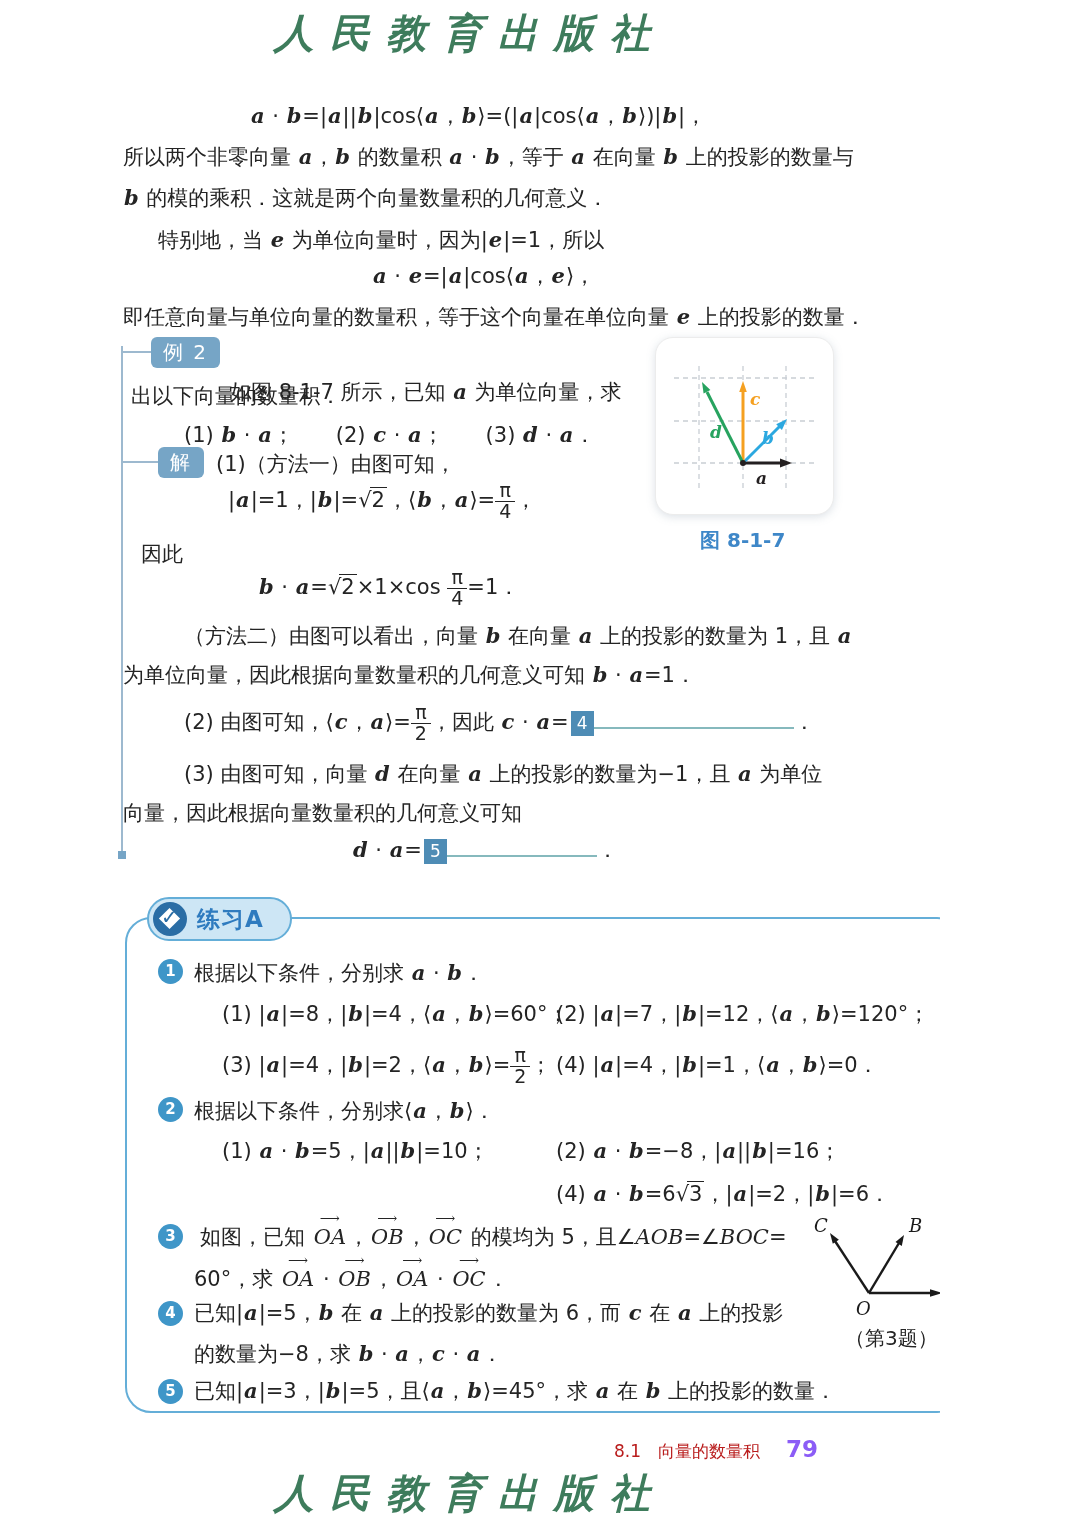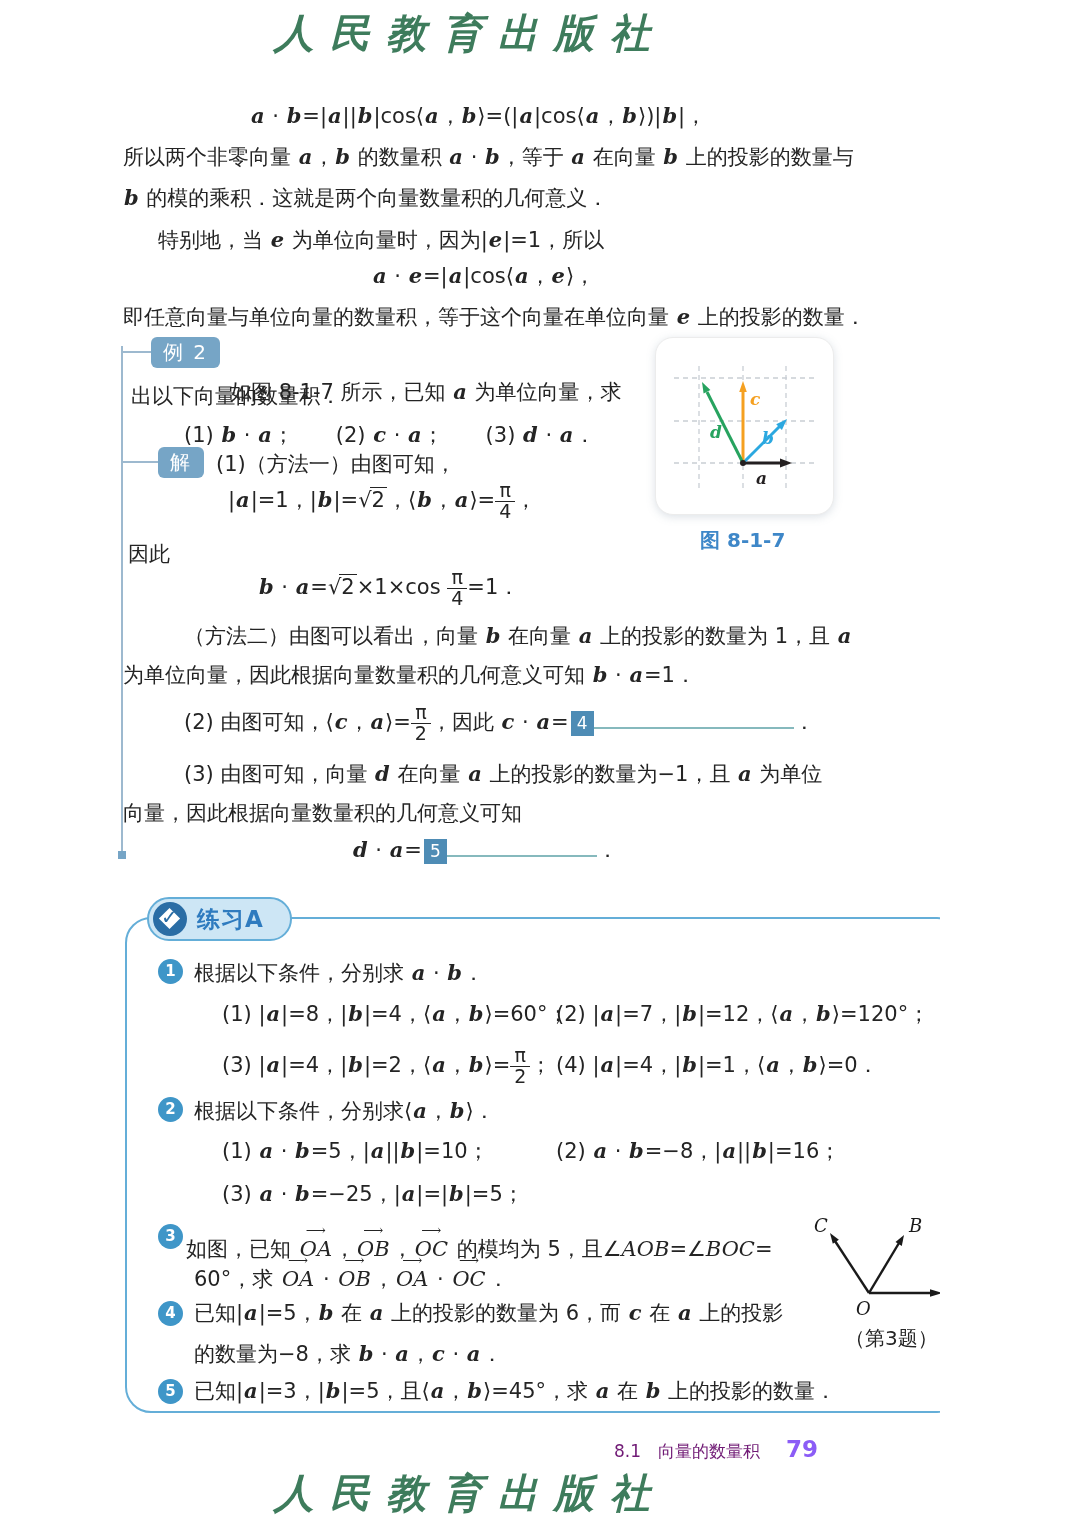--- a/index.html
+++ b/index.html
@@ -37,21 +37,21 @@
   .pbox{position:absolute;border:2px solid #64aed8;border-radius:26px;background:#fff;}
   .ptab{position:absolute;display:flex;align-items:center;background:#cde6f5;border:2px solid #64aed8;
         border-radius:24px;height:40px;padding:0 26px 0 4px;}
   .tabicon{position:relative;width:34px;height:34px;border-radius:50%;background:#2a6da5;margin-right:10px;}
   .tabicon .dm{position:absolute;left:9px;top:9px;width:15px;height:15px;background:#fff;transform:rotate(45deg);}
   .tabicon .ck{position:absolute;left:8px;top:3px;color:#2a6da5;font-size:20px;font-weight:bold;}
   .ptab .tlabel{color:#2e7bbf;font-size:23px;font-weight:bold;letter-spacing:1px;}
   .cnum{position:absolute;width:25px;height:25px;border-radius:50%;background:#3f96c8;color:#fff;
         font-size:15px;font-weight:bold;text-align:center;line-height:25px;}
   .footer{position:absolute;display:flex;align-items:baseline;gap:26px;}
-  .footer .sec{font-size:17px;color:#701a75;}
+  .footer .sec{font-size:17px;color:#b91c1c;}
   .footer .pg{font-size:23px;font-weight:bold;color:#8b5cf6;}
 </style>
 </head>
 <body>
 
 <div id="page">
 
   <div class="callig" style="top:6px;">人民教育出版社</div>
 
   <div class="line" style="left:250px;top:102px;"><span class="v">a</span><span> · </span><span class="v">b</span><span>=|</span><span class="v">a</span><span>||</span><span class="v">b</span><span>|cos⟨</span><span class="v">a</span><span>，</span><span class="v">b</span><span>⟩=(|</span><span class="v">a</span><span>|cos⟨</span><span class="v">a</span><span>，</span><span class="v">b</span><span>⟩)|</span><span class="v">b</span><span>|，</span></div>
@@ -66,21 +66,21 @@
   <div class="exline" style="left:121px;top:461px;width:38px;height:2px;"></div>
   <div class="endsq" style="left:118px;top:851px;"></div>
 
   <div class="badge" style="left:151px;top:337px;">例 2</div>
   <div class="line" style="left:230px;top:342px;margin-top:36px;"><span>如图 8-1-7 所示，已知 </span><span class="v">a</span><span> 为单位向量，求</span></div>
   <div class="line" style="left:131px;top:383px;"><span>出以下向量的数量积．</span></div>
   <div class="line" style="left:184px;top:421px;"><span>(1) </span><span class="v">b</span><span> · </span><span class="v">a</span><span>；　　(2) </span><span class="v">c</span><span> · </span><span class="v">a</span><span>；　　(3) </span><span class="v">d</span><span> · </span><span class="v">a</span><span>．</span></div>
   <div class="badge" style="left:158px;top:447px;">解</div>
   <div class="line" style="left:216px;top:451px;"><span>(1)（方法一）由图可知，</span></div>
   <div class="line" style="left:228px;top:481px;"><span>|</span><span class="v">a</span><span>|=1，|</span><span class="v">b</span><span>|=</span><span class="sq"><span class="rg">√</span><span class="ro">2</span></span><span>，⟨</span><span class="v">b</span><span>，</span><span class="v">a</span><span>⟩=</span><span class="fr"><span class="fn">π</span><span class="fd">4</span></span><span>，</span></div>
-  <div class="line" style="left:128px;top:541px;text-align:center;"><span>因此</span></div>
+  <div class="line" style="left:141px;top:541px;text-align:center;"><span>因此</span></div>
   <div class="line" style="left:258px;top:568px;"><span class="v">b</span><span> · </span><span class="v">a</span><span>=</span><span class="sq"><span class="rg">√</span><span class="ro">2</span></span><span>×1×cos </span><span class="fr"><span class="fn">π</span><span class="fd">4</span></span><span>=1．</span></div>
   <div class="line" style="left:184px;top:622px;"><span>（方法二）由图可以看出，向量 </span><span class="v">b</span><span> 在向量 </span><span class="v">a</span><span> 上的投影的数量为 1，且 </span><span class="v">a</span></div>
   <div class="line" style="left:123px;top:661px;"><span>为单位向量，因此根据向量数量积的几何意义可知 </span><span class="v">b</span><span> · </span><span class="v">a</span><span>=1．</span></div>
   <div class="line" style="left:184px;top:703px;"><span>(2) 由图可知，⟨</span><span class="v">c</span><span>，</span><span class="v">a</span><span>⟩=</span><span class="fr"><span class="fn">π</span><span class="fd">2</span></span><span>，因此 </span><span class="v">c</span><span> · </span><span class="v">a</span><span>=</span><span class="bb">4</span><span class="bl" style="width: 200px;"></span><span>．</span></div>
   <div class="line" style="left:184px;top:760px;"><span>(3) 由图可知，向量 </span><span class="v">d</span><span> 在向量 </span><span class="v">a</span><span> 上的投影的数量为−1，且 </span><span class="v">a</span><span> 为单位</span></div>
   <div class="line" style="left:123px;top:800px;"><span>向量，因此根据向量数量积的几何意义可知</span></div>
   <div class="line" style="left:352px;top:836px;"><span class="v">d</span><span> · </span><span class="v">a</span><span>=</span><span class="bb">5</span><span class="bl" style="width: 150px;"></span><span>．</span></div>
 
   <div class="figcard" style="left:655px;top:337px;width:177px;height:176px;">
     <svg width="177" height="176" viewBox="0 0 177 176">
@@ -129,24 +129,24 @@
   <div class="line" style="left:194px;top:959px;"><span>根据以下条件，分别求 </span><span class="v">a</span><span> · </span><span class="v">b</span><span>．</span></div>
   <div class="line" style="left:222px;top:1000px;"><span>(1) |</span><span class="v">a</span><span>|=8，|</span><span class="v">b</span><span>|=4，⟨</span><span class="v">a</span><span>，</span><span class="v">b</span><span>⟩=60°；</span></div>
   <div class="line" style="left:556px;top:1000px;"><span>(2) |</span><span class="v">a</span><span>|=7，|</span><span class="v">b</span><span>|=12，⟨</span><span class="v">a</span><span>，</span><span class="v">b</span><span>⟩=120°；</span></div>
   <div class="line" style="left:222px;top:1046px;"><span>(3) |</span><span class="v">a</span><span>|=4，|</span><span class="v">b</span><span>|=2，⟨</span><span class="v">a</span><span>，</span><span class="v">b</span><span>⟩=</span><span class="fr"><span class="fn">π</span><span class="fd">2</span></span><span>；</span></div>
   <div class="line" style="left:556px;top:1051px;"><span>(4) |</span><span class="v">a</span><span>|=4，|</span><span class="v">b</span><span>|=1，⟨</span><span class="v">a</span><span>，</span><span class="v">b</span><span>⟩=0．</span></div>
 
   <div class="cnum" style="left:158px;top:1097px;">2</div>
   <div class="line" style="left:194px;top:1097px;"><span>根据以下条件，分别求⟨</span><span class="v">a</span><span>，</span><span class="v">b</span><span>⟩．</span></div>
   <div class="line" style="left:222px;top:1137px;"><span>(1) </span><span class="v">a</span><span> · </span><span class="v">b</span><span>=5，|</span><span class="v">a</span><span>||</span><span class="v">b</span><span>|=10；</span></div>
   <div class="line" style="left:556px;top:1137px;"><span>(2) </span><span class="v">a</span><span> · </span><span class="v">b</span><span>=−8，|</span><span class="v">a</span><span>||</span><span class="v">b</span><span>|=16；</span></div>
-  <div class="line" style="left:222px;top:1180px;"><span>(3) </span><span class="v">a</span><span> · </span><span class="v">b</span><span>=−25，|</span><span class="v">a</span><span>|=|</span><span class="v">b</span><span>|=5；</span></div>
+  <div class="line" style="left:556px;top:1180px;"><span>(4) </span><span class="v">a</span><span> · </span><span class="v">b</span><span>=6</span><span class="sq"><span class="rg">√</span><span class="ro">3</span></span><span>，|</span><span class="v">a</span><span>|=2，|</span><span class="v">b</span><span>|=6．</span></div>
 
   <div class="cnum" style="left:158px;top:1224px;">3</div>
-  <div class="line" style="left:186px;top:1224px;margin-top:12px;"><span>如图，已知 </span><span class="oa">OA</span><span>，</span><span class="oa">OB</span><span>，</span><span class="oa">OC</span><span> 的模均为 5，且∠</span><span class="it">AOB</span><span>=∠</span><span class="it">BOC</span><span>=</span></div>
+  <div class="line" style="left:200px;top:1224px;"><span>如图，已知 </span><span class="oa">OA</span><span>，</span><span class="oa">OB</span><span>，</span><span class="oa">OC</span><span> 的模均为 5，且∠</span><span class="it">AOB</span><span>=∠</span><span class="it">BOC</span><span>=</span></div>
   <div class="line" style="left:194px;top:1266px;"><span>60°，求 </span><span class="oa">OA</span><span> · </span><span class="oa">OB</span><span>，</span><span class="oa">OA</span><span> · </span><span class="oa">OC</span><span>．</span></div>
 
   <div class="cnum" style="left:158px;top:1301px;">4</div>
   <div class="line" style="left:194px;top:1299px;"><span>已知|</span><span class="v">a</span><span>|=5，</span><span class="v">b</span><span> 在 </span><span class="v">a</span><span> 上的投影的数量为 6，而 </span><span class="v">c</span><span> 在 </span><span class="v">a</span><span> 上的投影</span></div>
   <div class="line" style="left:194px;top:1340px;"><span>的数量为−8，求 </span><span class="v">b</span><span> · </span><span class="v">a</span><span>，</span><span class="v">c</span><span> · </span><span class="v">a</span><span>．</span></div>
 
   <div class="cnum" style="left:158px;top:1379px;">5</div>
   <div class="line" style="left:194px;top:1377px;"><span>已知|</span><span class="v">a</span><span>|=3，|</span><span class="v">b</span><span>|=5，且⟨</span><span class="v">a</span><span>，</span><span class="v">b</span><span>⟩=45°，求 </span><span class="v">a</span><span> 在 </span><span class="v">b</span><span> 上的投影的数量．</span></div>
 
   <svg style="position:absolute;left:812px;top:1212px;" width="152" height="112" viewBox="0 0 152 112">

